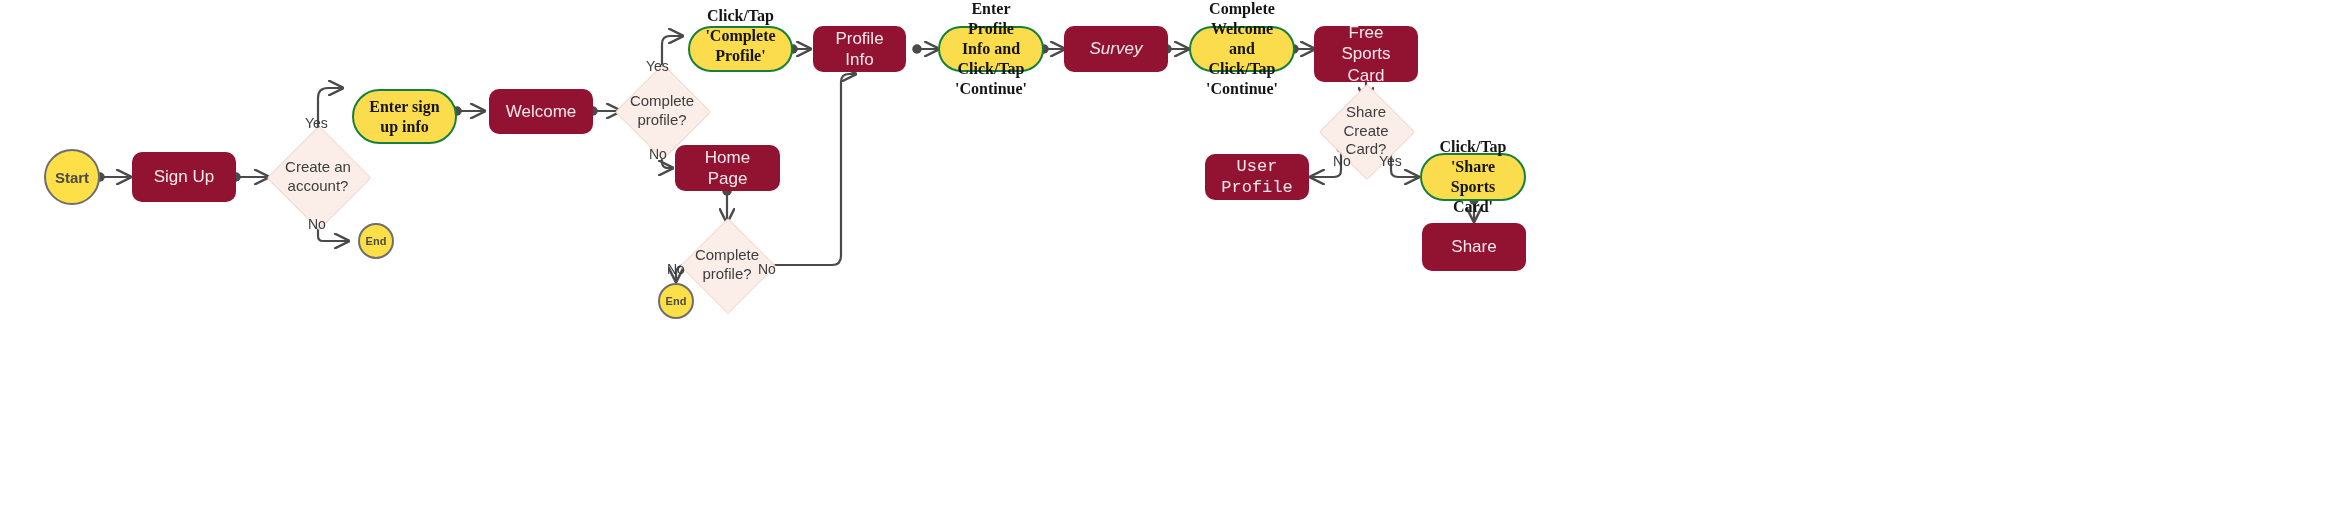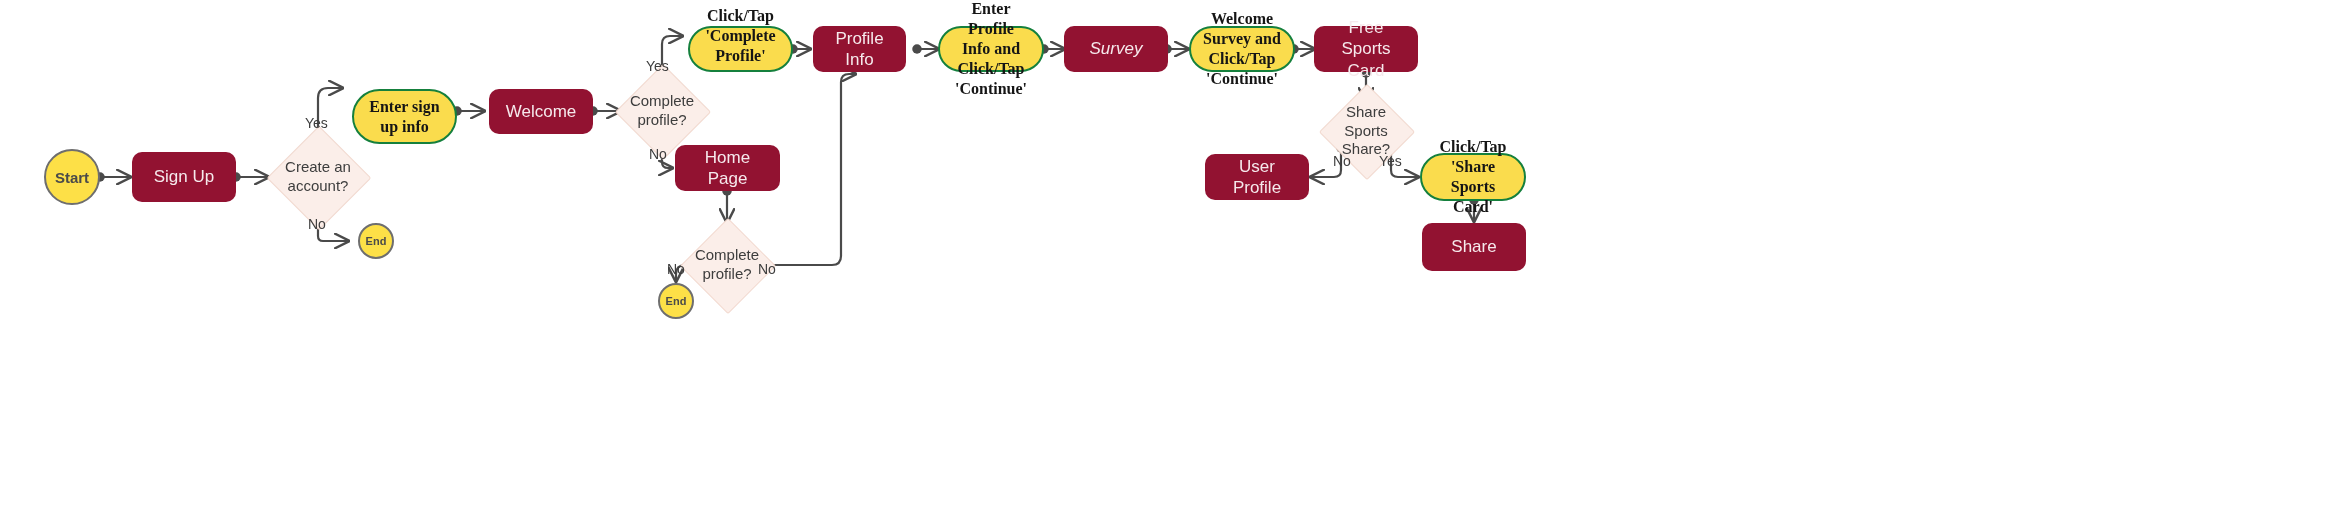--- a/index.html
+++ b/index.html
@@ -156,33 +156,33 @@
 
   <div class="node action" style="left:938px;top:26px;width:106px;height:46px;">
     <span>Enter Profile Info and Click/Tap 'Continue'</span>
   </div>
 
   <div class="node process" style="left:1064px;top:26px;width:104px;height:46px;font-style:italic;">
     <span>Survey</span>
   </div>
 
   <div class="node action" style="left:1189px;top:26px;width:106px;height:46px;">
-    <span>Welcome Survey and Click/Tap 'Continue'</span>
-  </div>
-
-  <div class="node process" style="left:1314px;top:26px;width:104px;height:46px;">
+    <span>Complete Welcome and Click/Tap 'Continue'</span>
+  </div>
+
+  <div class="node process" style="left:1314px;top:26px;width:104px;height:56px;">
     <span>Free Sports Card</span>
   </div>
 
   <div class="node decision" style="left:1324px;top:98px;width:84px;height:66px;">
     <div class="dshape" style="left:9px;top:0px;width:66px;height:66px;"></div>
-    <div class="dlabel">Share Sports Share?</div>
-  </div>
-
-  <div class="node process" style="left:1205px;top:154px;width:104px;height:46px;">
+    <div class="dlabel">Share Create Card?</div>
+  </div>
+
+  <div class="node process" style="left:1205px;top:154px;width:104px;height:46px;font-family:Liberation Mono, monospace;">
     <span>User Profile</span>
   </div>
 
   <div class="node action" style="left:1420px;top:153px;width:106px;height:48px;">
     <span>Click/Tap 'Share Sports Card'</span>
   </div>
 
   <div class="node process" style="left:1422px;top:223px;width:104px;height:48px;">
     <span>Share</span>
   </div>

